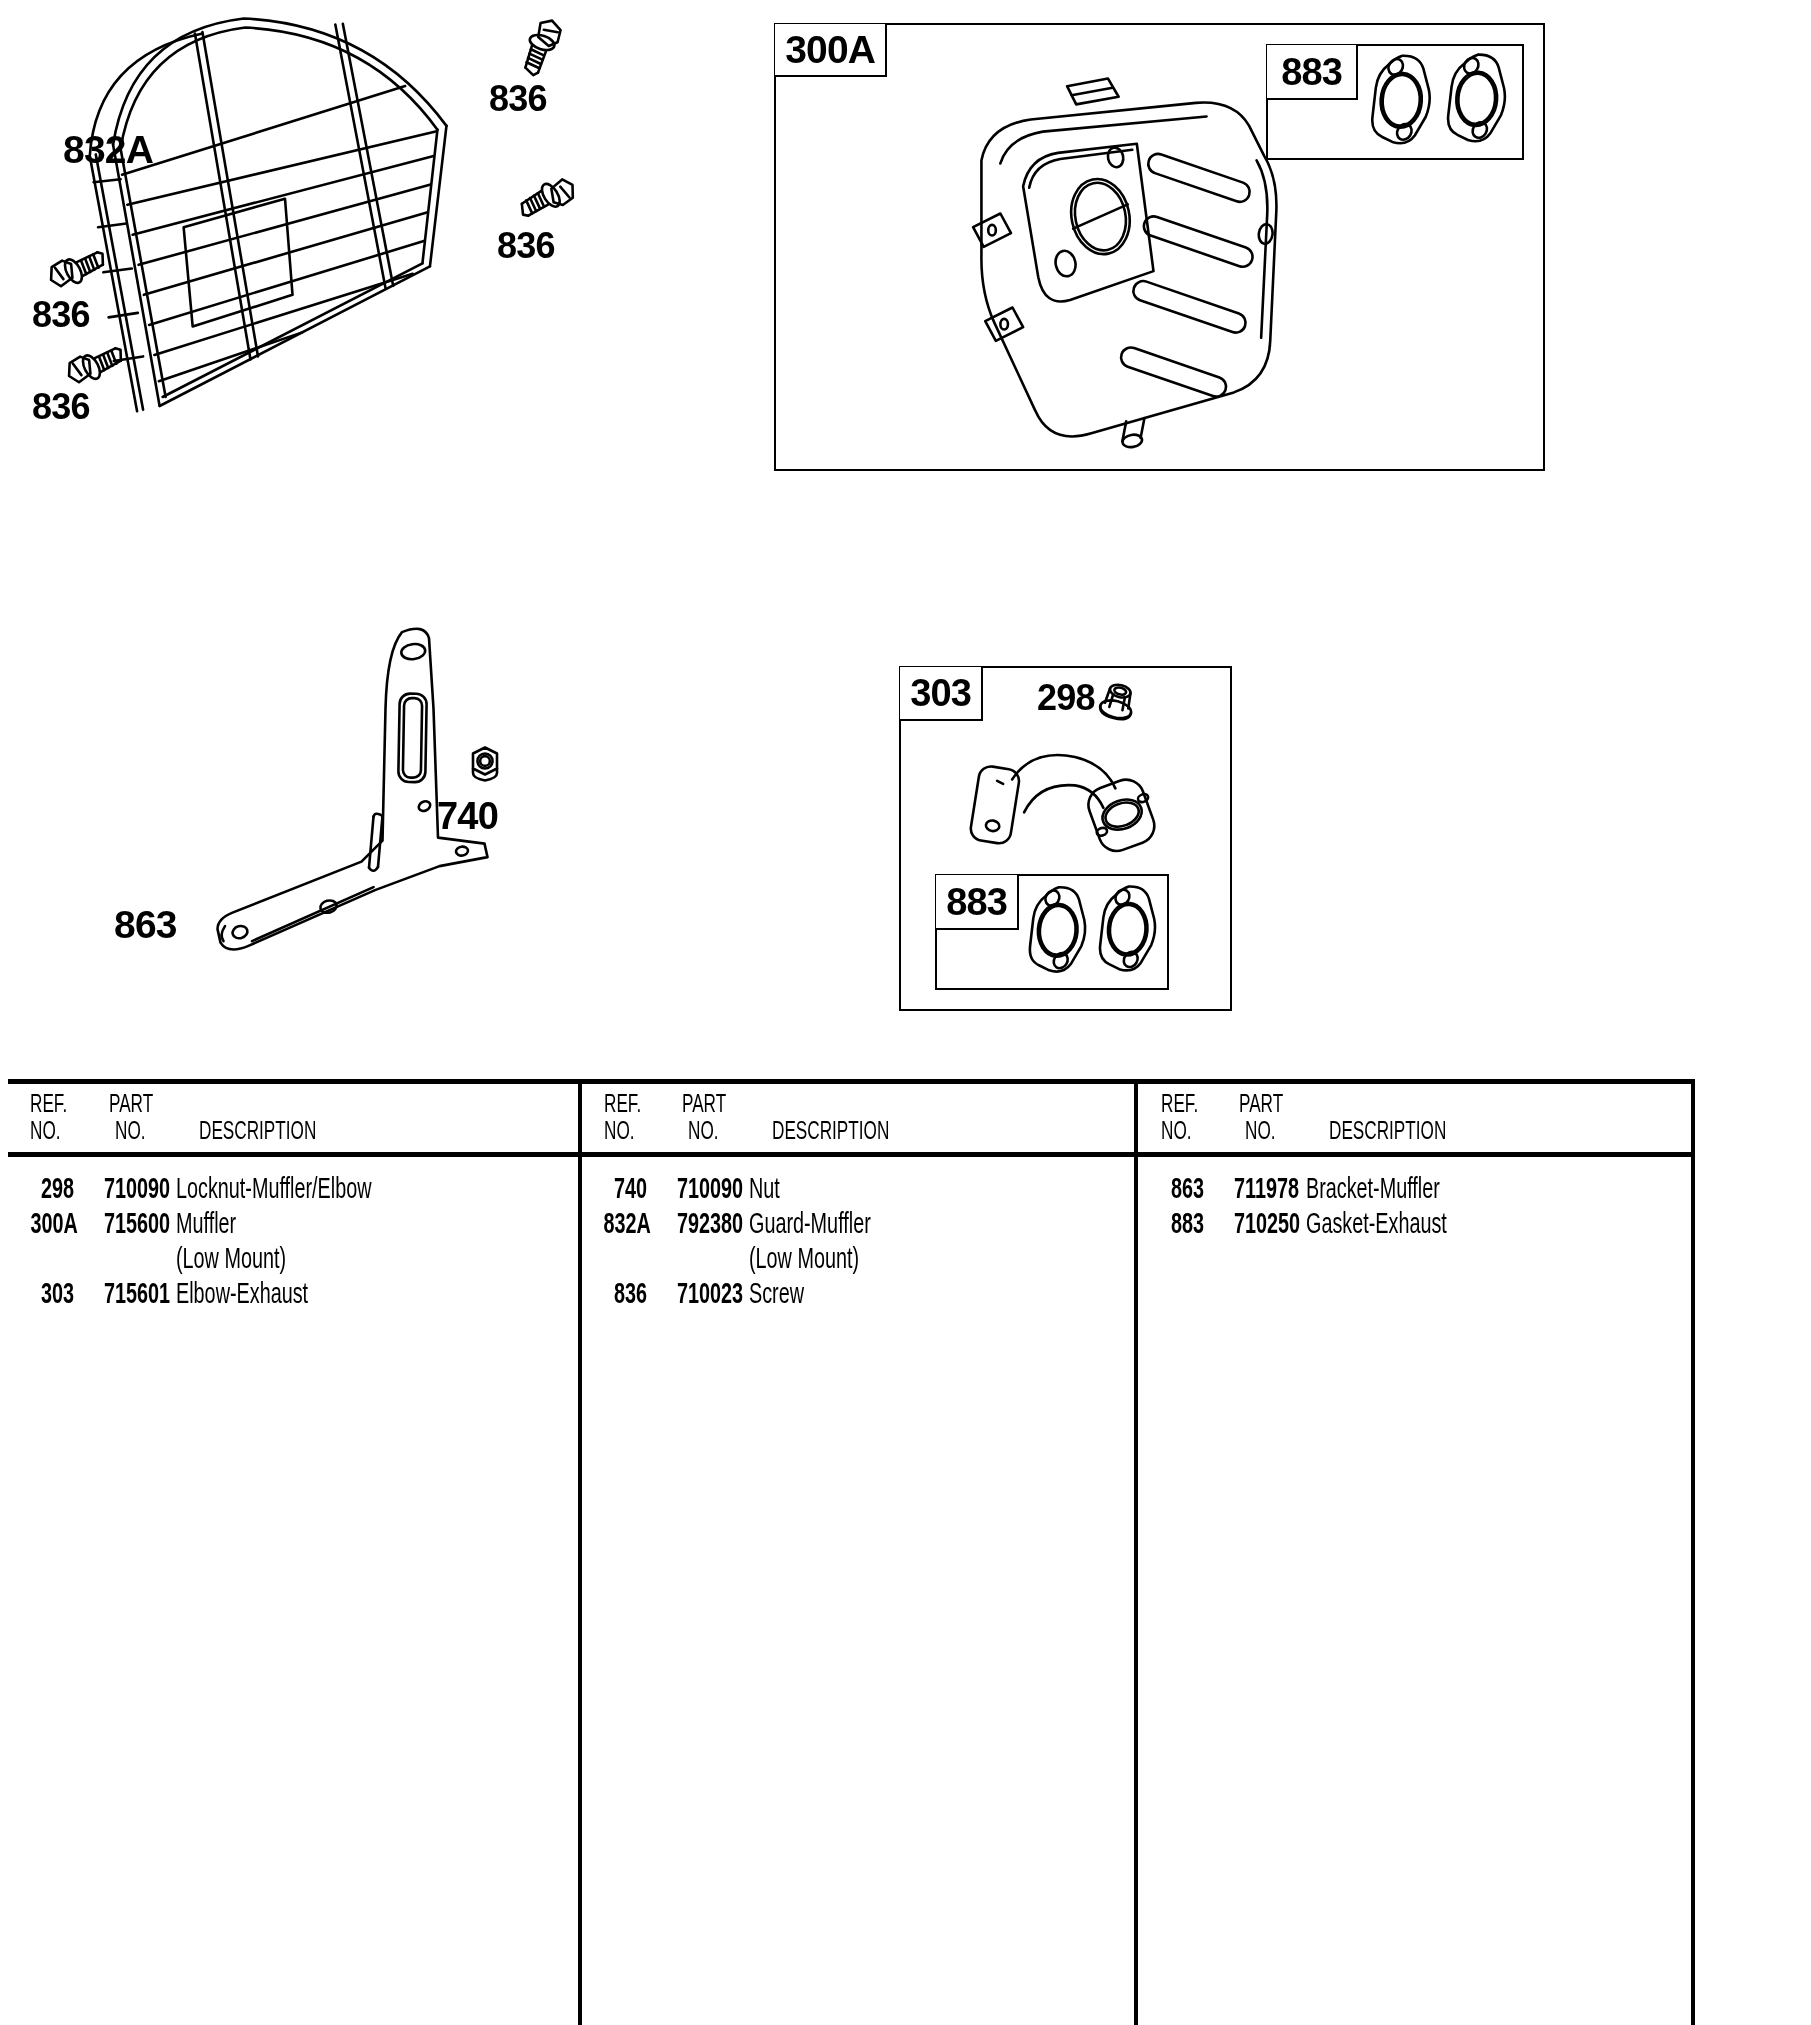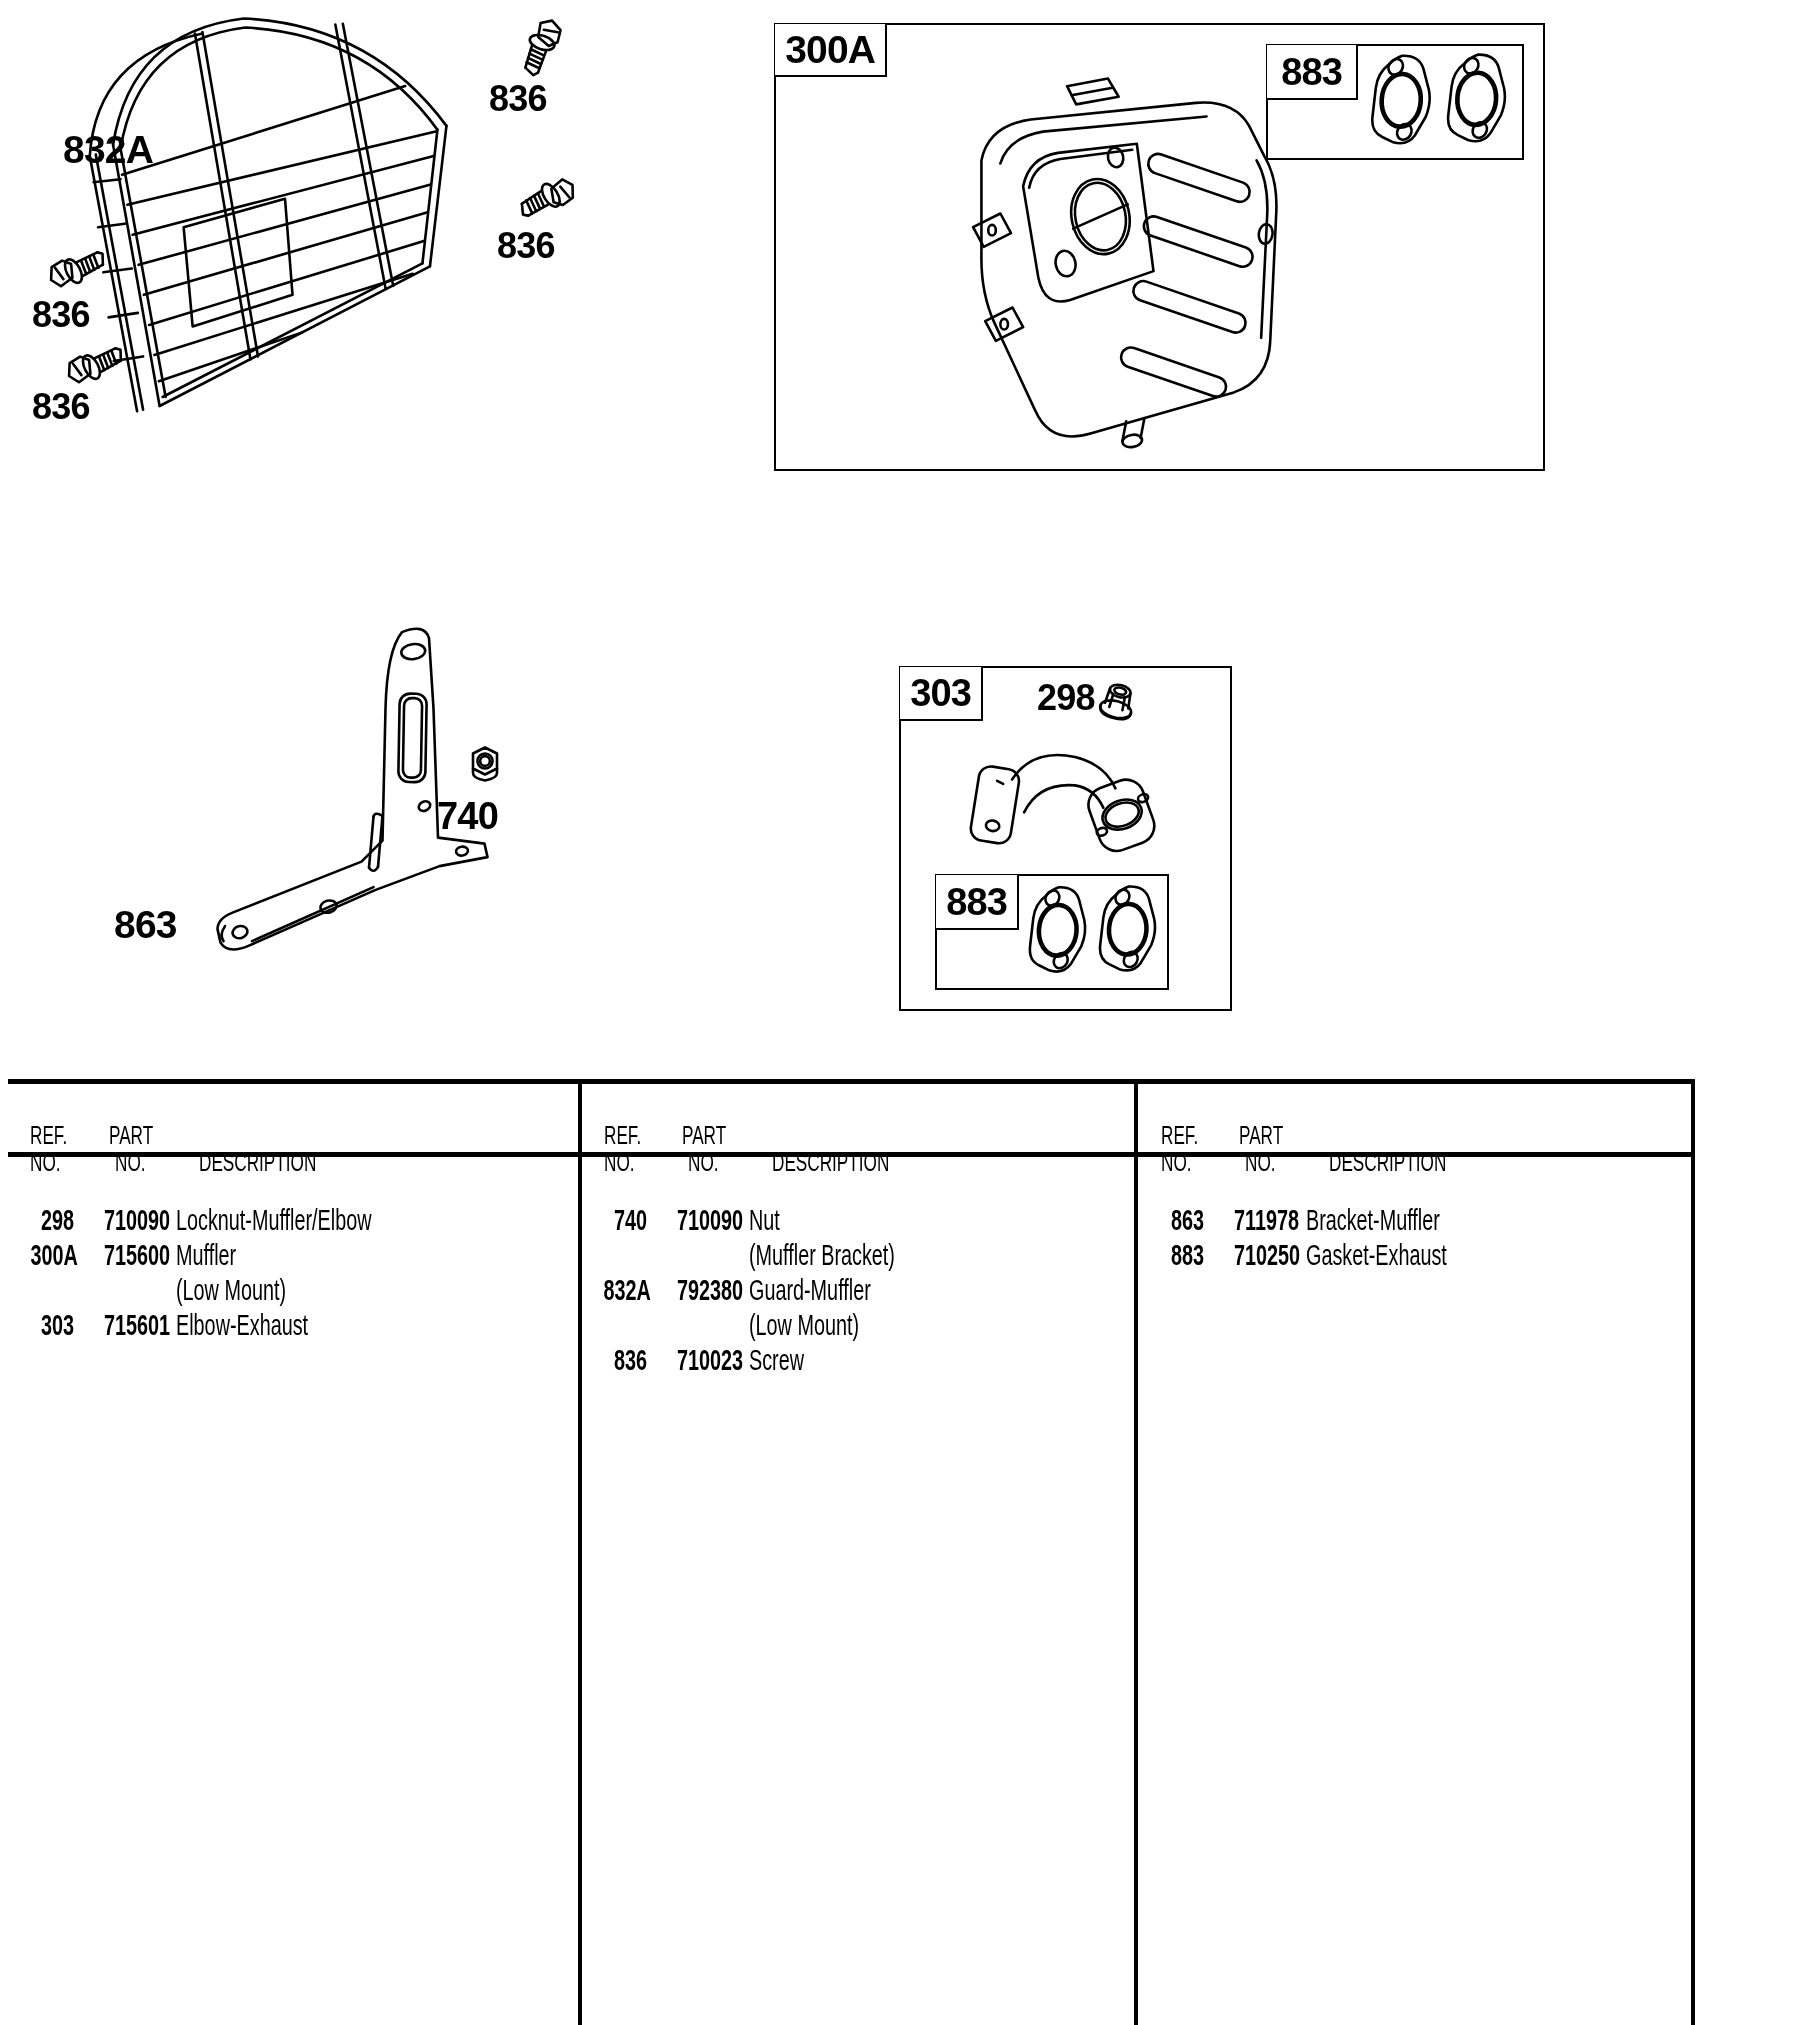--- a/index.html
+++ b/index.html
@@ -20,21 +20,21 @@
     font-size:39px;font-weight:700;letter-spacing:-0.8px;
     line-height:1;white-space:nowrap;
   }
   .pbox{position:absolute;border:2.3px solid #000;background:#fff;}
   .pbox .labelbox{
     position:absolute;left:-0.8px;top:-0.8px;
     border-right:2.3px solid #000;border-bottom:2.3px solid #000;
     display:flex;align-items:center;justify-content:center;background:#fff;
   }
   .tline{position:absolute;background:#000;}
-  .tcol{position:absolute;top:1079px;height:804px;margin-top:32px;}
+  .tcol{position:absolute;top:1079px;height:804px;}
   .hspan{position:absolute;font-size:26px;line-height:28.5px;white-space:nowrap;}
   .cx{transform:scaleX(0.66);transform-origin:0 50%;display:inline-block;}
   .rows{position:absolute;left:0;top:91px;right:0;}
   .trow{position:relative;height:35px;font-size:30px;}
   .trow span{position:absolute;line-height:35px;white-space:nowrap;transform:scaleX(0.66);transform-origin:0 50%;}
   .tref{left:0;width:66px;text-align:right;font-weight:700;transform-origin:100% 50% !important;}
   .tpart{left:96px;font-weight:700;}
   .tdesc{left:168px;}
 </style>
 </head>
@@ -364,25 +364,20 @@
     <span class="hspan cx" style="left:22.5px;top:37px;">NO.</span>
     <span class="hspan cx" style="left:107px;top:37px;">NO.</span>
     <span class="hspan cx" style="left:191px;top:37px;">DESCRIPTION</span>
     <div class="rows">
       <div class="trow">
         <span class="tref">740</span>
         <span class="tpart">710090</span>
         <span class="tdesc">Nut</span>
       </div>
       <div class="trow">
-        <span class="tref"></span>
-        <span class="tpart"></span>
-        <span class="tdesc">(Muffler Bracket)</span>
-      </div>
-      <div class="trow">
         <span class="tref">832A</span>
         <span class="tpart">792380</span>
         <span class="tdesc">Guard-Muffler</span>
       </div>
       <div class="trow">
         <span class="tref"></span>
         <span class="tpart"></span>
         <span class="tdesc">(Low Mount)</span>
       </div>
       <div class="trow">

